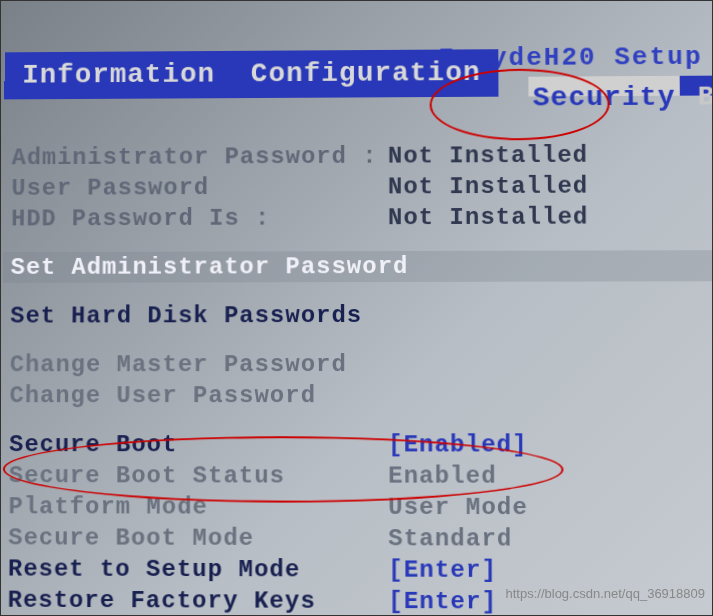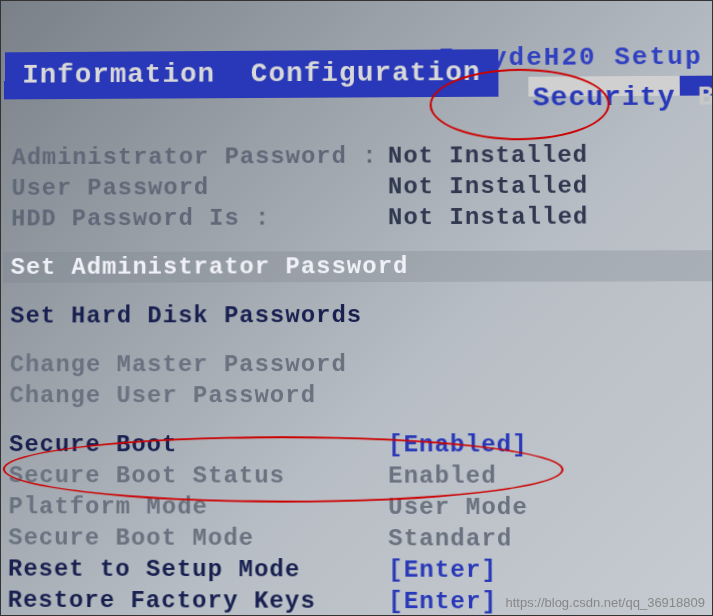--- a/index.html
+++ b/index.html
@@ -120,21 +120,21 @@
       height: 72px;
     }
     .circle2 {
       top: 436px;
       left: 2px;
       width: 560px;
       height: 66px;
     }
     .watermark {
       position: absolute;
-      bottom: 6px;
+      bottom: 15px;
       right: 8px;
       font-size: 13px;
       color: #888;
       font-family: Arial, sans-serif;
       font-weight: normal;
     }
     .outer-border {
       position: absolute;
       top: 0;
       left: 0;

